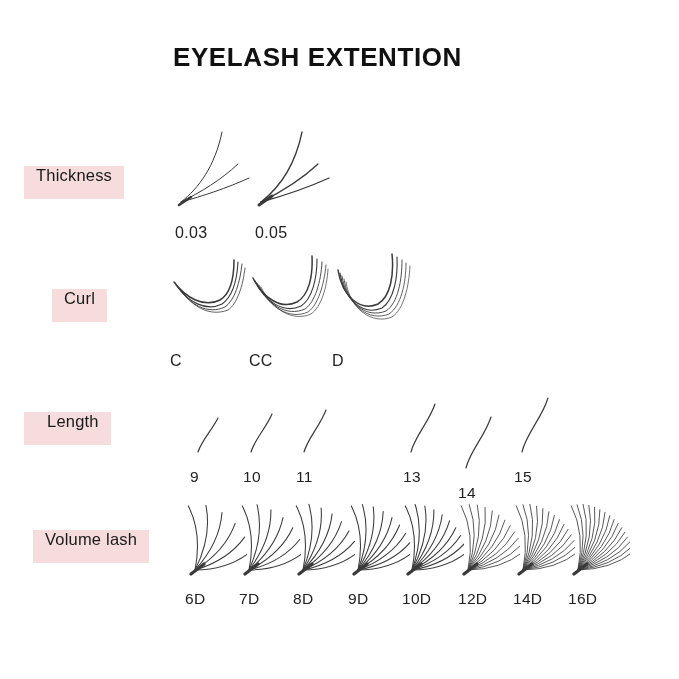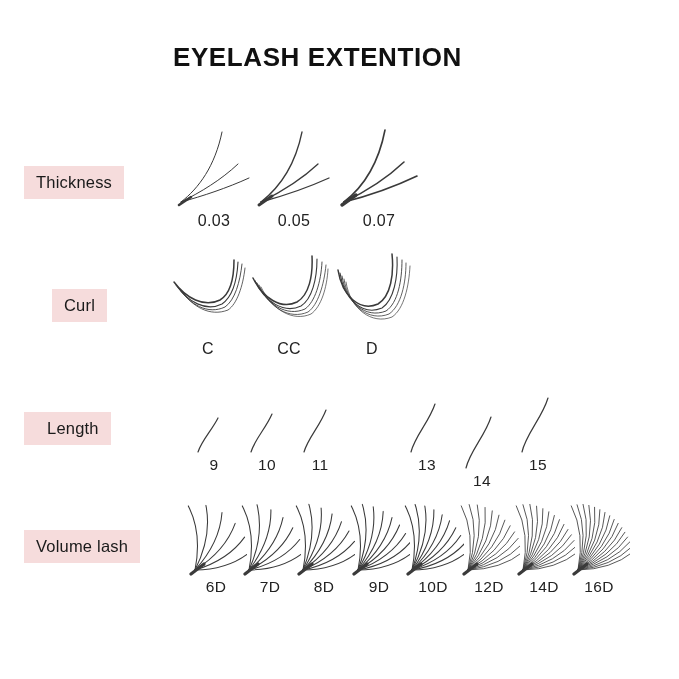--- a/index.html
+++ b/index.html
@@ -38,30 +38,30 @@
 
   
   .row-label {
     position: absolute;
     background: #F6DCDC;
     color: #1a1a1a;
     font-size: 16.5px;
     font-weight: 400;
     letter-spacing: 0.2px;
     display: flex;
-    align-items: center;
+    align-items: flex-start;
     padding: 0 12px;
     height: 33px;
     box-sizing: border-box;
     white-space: nowrap;
   }
   .lbl-thickness { left: 24px; top: 166px; }
   .lbl-curl      { left: 24px; top: 289px; margin-left: 28px; }
   .lbl-length    { left: 24px; top: 412px; padding-left: 23px; }
-  .lbl-volume    { left: 24px; top: 530px; }
+  .lbl-volume    { left: 33px; top: 530px; }
 
   
   .row {
     position: absolute;
   }
   .row-thickness { left: 175px; top: 118px; width: 280px; height: 120px; }
   .row-curl      { left: 170px; top: 252px; width: 260px; height: 105px; }
   .row-length    { left: 190px; top: 392px; width: 450px; height: 90px; }
   .row-volume    { left: 185px; top: 496px; width: 455px; height: 110px; }
 
@@ -69,22 +69,22 @@
   .cell {
     position: absolute;
     text-align: center;
   }
   .cell svg { display: block; }
   .cap {
     font-size: 16px;
     font-weight: 400;
     color: #222222;
     letter-spacing: 0.3px;
-    text-align: center;
-    margin-top: 2px;
+    text-align: left;
+    margin-top: 14px;
   }
   .cap-sm { font-size: 15.5px; }
 
   
   .t0 { left: 0px;   top: 0px; }
   .t1 { left: 80px;  top: 0px; }
   .t2 { left: 163px; top: 0px; }
 
   
   .c0 { left: 0px;   top: 0px; }
@@ -134,29 +134,20 @@
       <div class="cap">0.03</div>
     </div>
     <div class="cell t1">
       <svg width="78" height="92" viewBox="0 0 78 92">
         <path class="lash-stroke" d="M6 84 C24 70, 40 48, 47 14" stroke-width="1.3"></path>
         <path class="lash-stroke" d="M6 84 C26 74, 46 62, 63 46" stroke-width="1.3"></path>
         <path class="lash-stroke" d="M6 84 C28 78, 52 70, 74 60" stroke-width="1.3"></path>
         <path class="lash-stroke" d="M4 87 L17 78" stroke-width="3.0"></path>
       </svg>
       <div class="cap">0.05</div>
-    </div>
-    <div class="cell t2">
-      <svg width="82" height="92" viewBox="0 0 82 92">
-        <path class="lash-stroke" d="M6 84 C24 70, 40 48, 47 12" stroke-width="1.6"></path>
-        <path class="lash-stroke" d="M6 84 C27 74, 48 61, 66 44" stroke-width="1.6"></path>
-        <path class="lash-stroke" d="M6 84 C30 78, 56 69, 79 58" stroke-width="1.6"></path>
-        <path class="lash-stroke" d="M4 87 L18 77" stroke-width="3.4"></path>
-      </svg>
-      <div class="cap">0.07</div>
     </div>
   </div>
 
   <div class="row-label lbl-curl">
     <span>Curl</span>
   </div>
   <div class="row row-curl">
     <div class="cell c0">
       <svg width="76" height="86" viewBox="0 0 76 86">
         <path class="lash-stroke" d="M4 30 C16 46, 34 56, 50 48 C60 42, 64 26, 64 8" stroke-width="1.5"></path>

